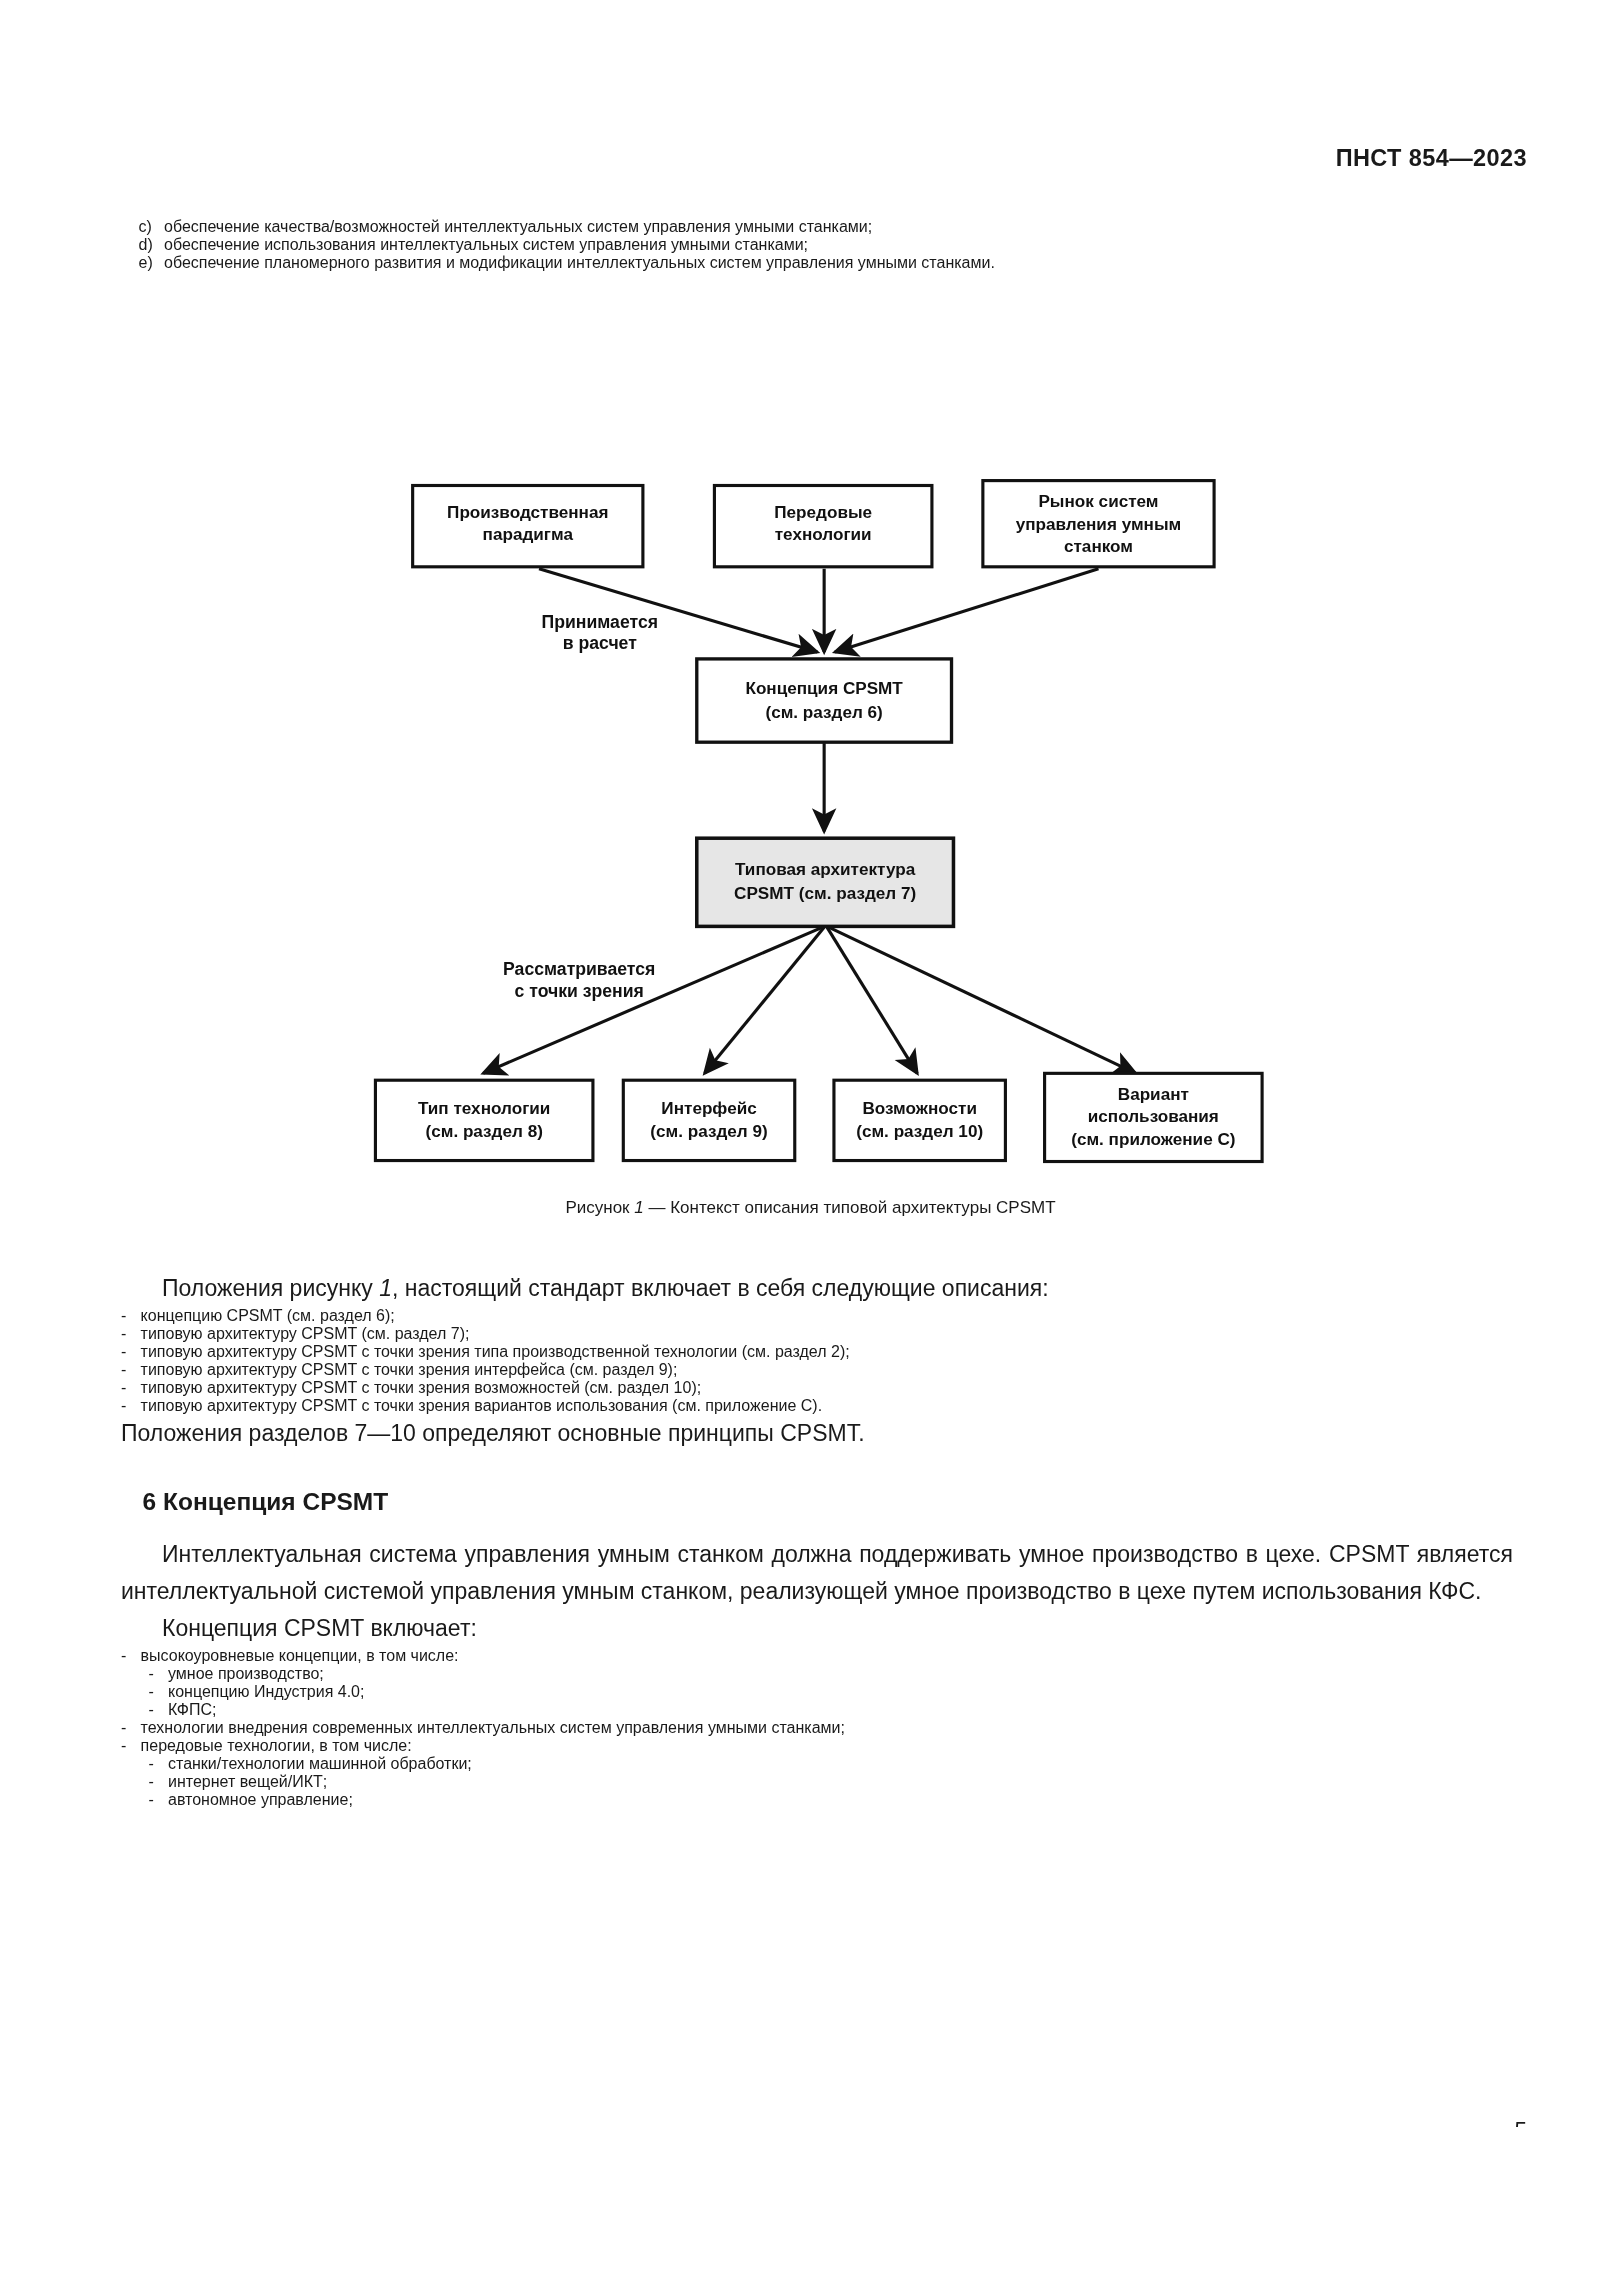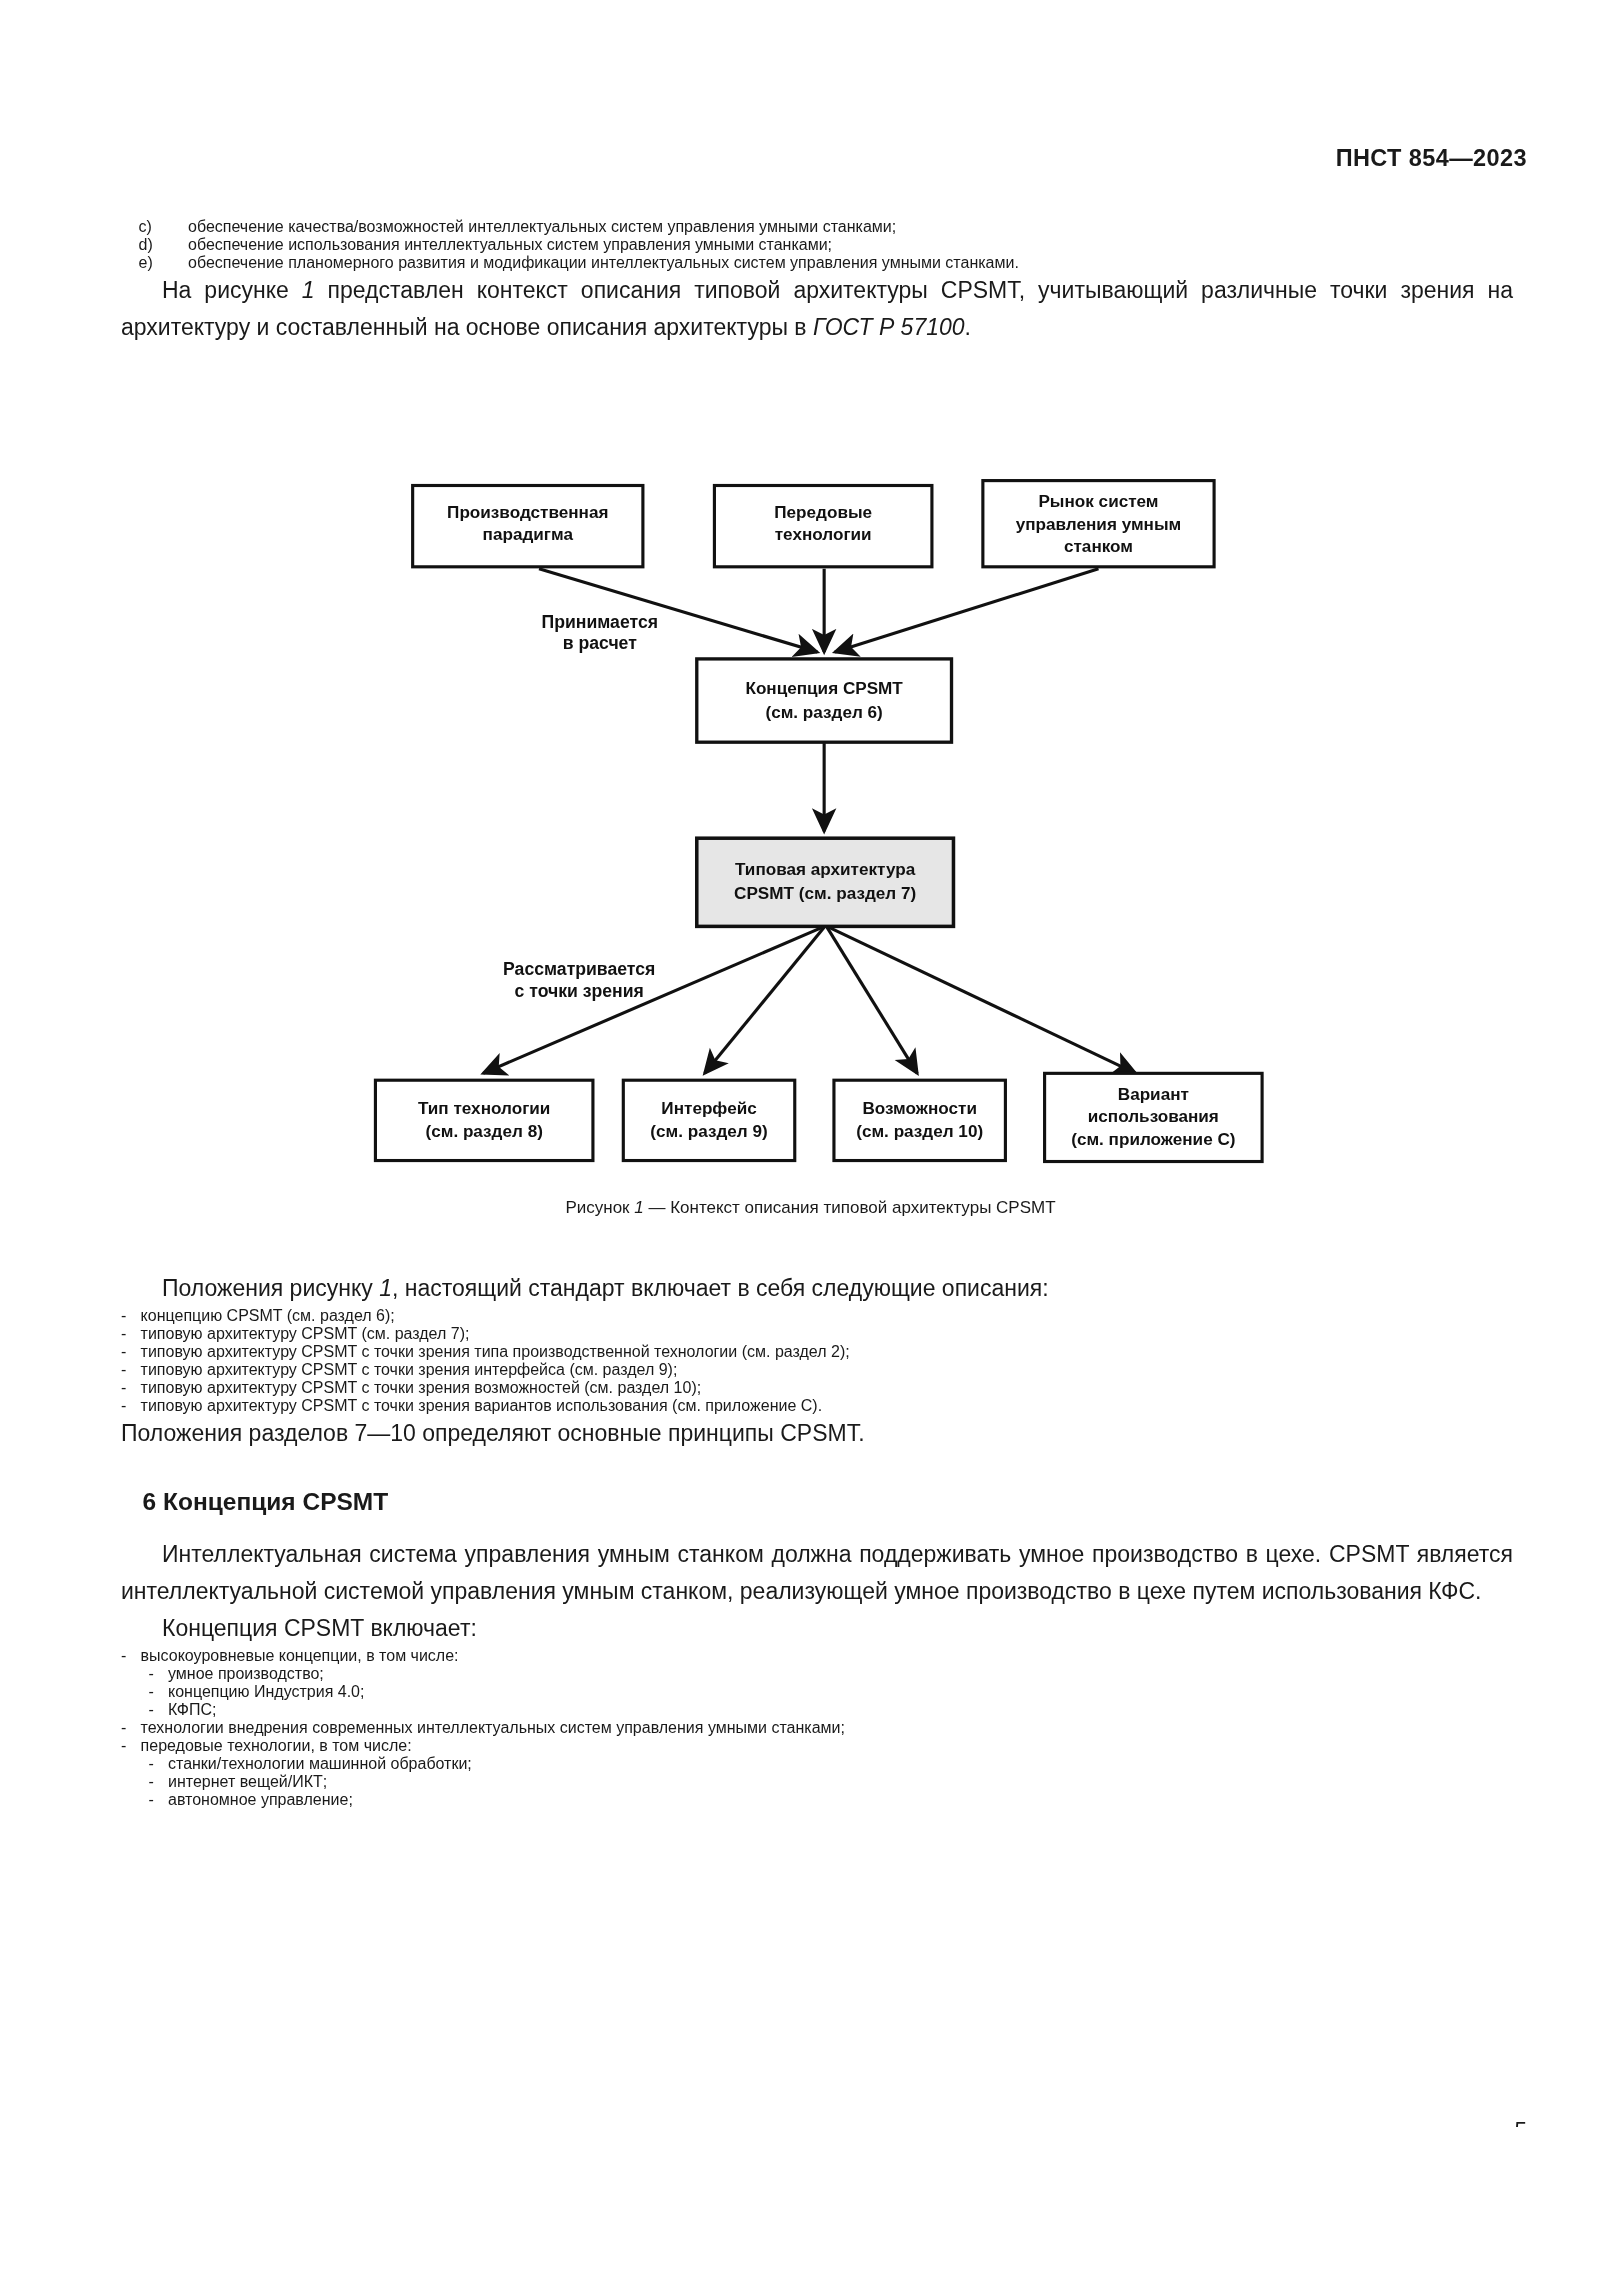--- a/index.html
+++ b/index.html
@@ -50,21 +50,20 @@
     margin: 0;
   }
   .lettered .mark {
     width: 43px;
     flex: 0 0 43px;
     padding-left: 17.6px;
     box-sizing: border-box;
   }
   .lettered .body {
     flex: 1 1 auto;
-    margin-left: 24px;
   }
   .just {
     text-align: justify;
     text-justify: inter-word;
   }
   .indent {
     text-indent: 41px;
   }
   .italic { font-style: italic; }
 
@@ -148,21 +147,20 @@
     </div>
     <div class="lettered">
       <span class="mark">d)</span>
       <span class="body">обеспечение использования интеллектуальных систем управления умными станками;</span>
     </div>
     <div class="lettered">
       <span class="mark">e)</span>
       <span class="body just">обеспечение планомерного развития и модификации интеллектуальных систем управления умными станками.</span>
     </div>
 
-    <p class="just indent"><span>На рисунке </span><span class="italic">1</span><span> представлен контекст описания типовой архитектуры CPSMT, учитывающий различные точки зрения на архитектуру и составленный на основе описания архитектуры в </span><span class="italic">ГОСТ Р 57100</span><span>.</span></p>
 
   </div>
 
   <div class="figure">
     <svg width="1621" height="774" viewBox="0 0 1654 790" xmlns="http://www.w3.org/2000/svg">
       <defs>
         <marker id="arrowhead" markerWidth="9" markerHeight="9" refX="7.4" refY="4.5" orient="auto" markerUnits="strokeWidth">
           <path d="M0,0.6 L8.4,4.5 L0,8.4 L2,4.5 Z" fill="#111111"></path>
         </marker>
       </defs>

